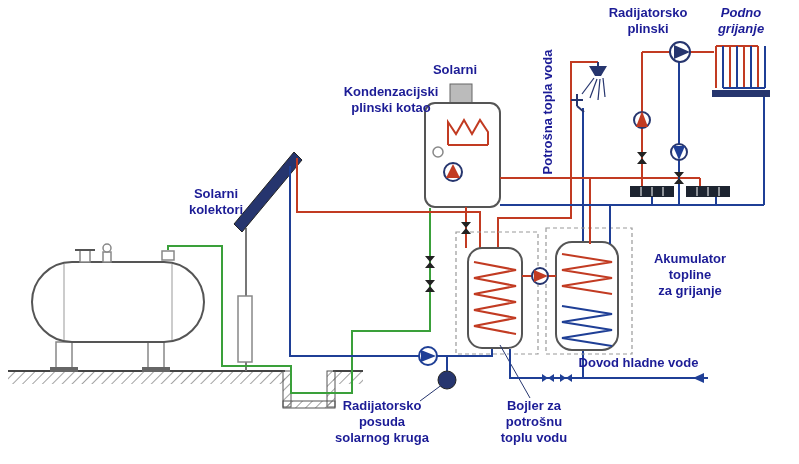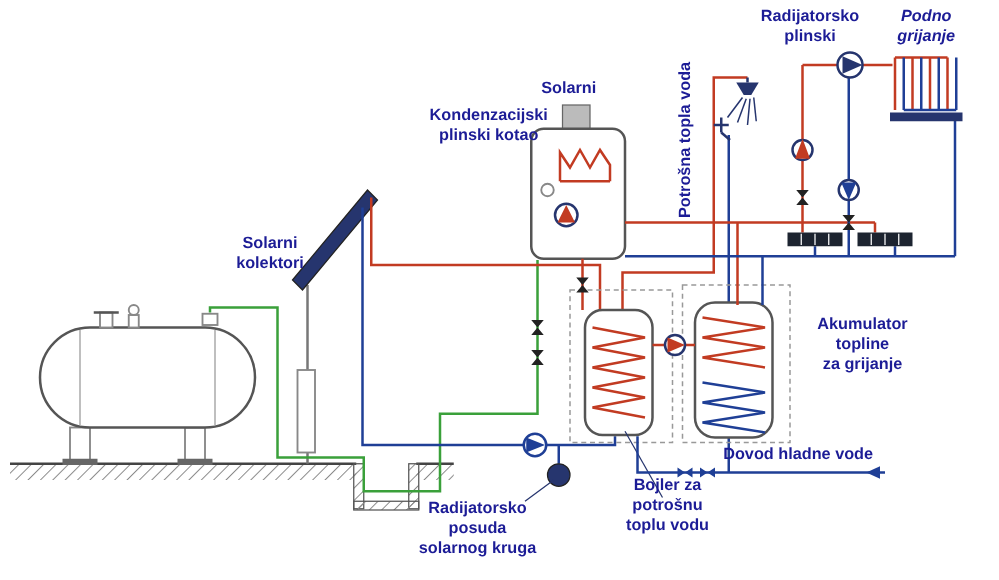--- a/index.html
+++ b/index.html
@@ -194,19 +194,19 @@
   <div class="lbl" style="left:420px;top:62px;width:70px;">Solarni</div>
   <div class="lbl lbl-rot" style="left:469px;top:103px;width:160px;">Potrošna topla voda</div>
   <div class="lbl" style="left:598px;top:5px;width:100px;">Radijatorsko
 plinski</div>
   <div class="lbl" style="left:708px;top:5px;width:66px;font-style:italic;">Podno
 grijanje</div>
   <div class="lbl" style="left:638px;top:251px;width:104px;">Akumulator
 topline
 za grijanje</div>
   <div class="lbl" style="left:566px;top:355px;width:145px;">Dovod hladne vode</div>
-  <div class="lbl" style="left:488px;top:380px;width:92px;">Bojler za
+  <div class="lbl" style="left:488px;top:398px;width:92px;">Bojler za
 potrošnu
 toplu vodu</div>
   <div class="lbl" style="left:330px;top:398px;width:104px;">Radijatorsko
 posuda
 solarnog kruga</div>
 </div>
 
 </body></html>

